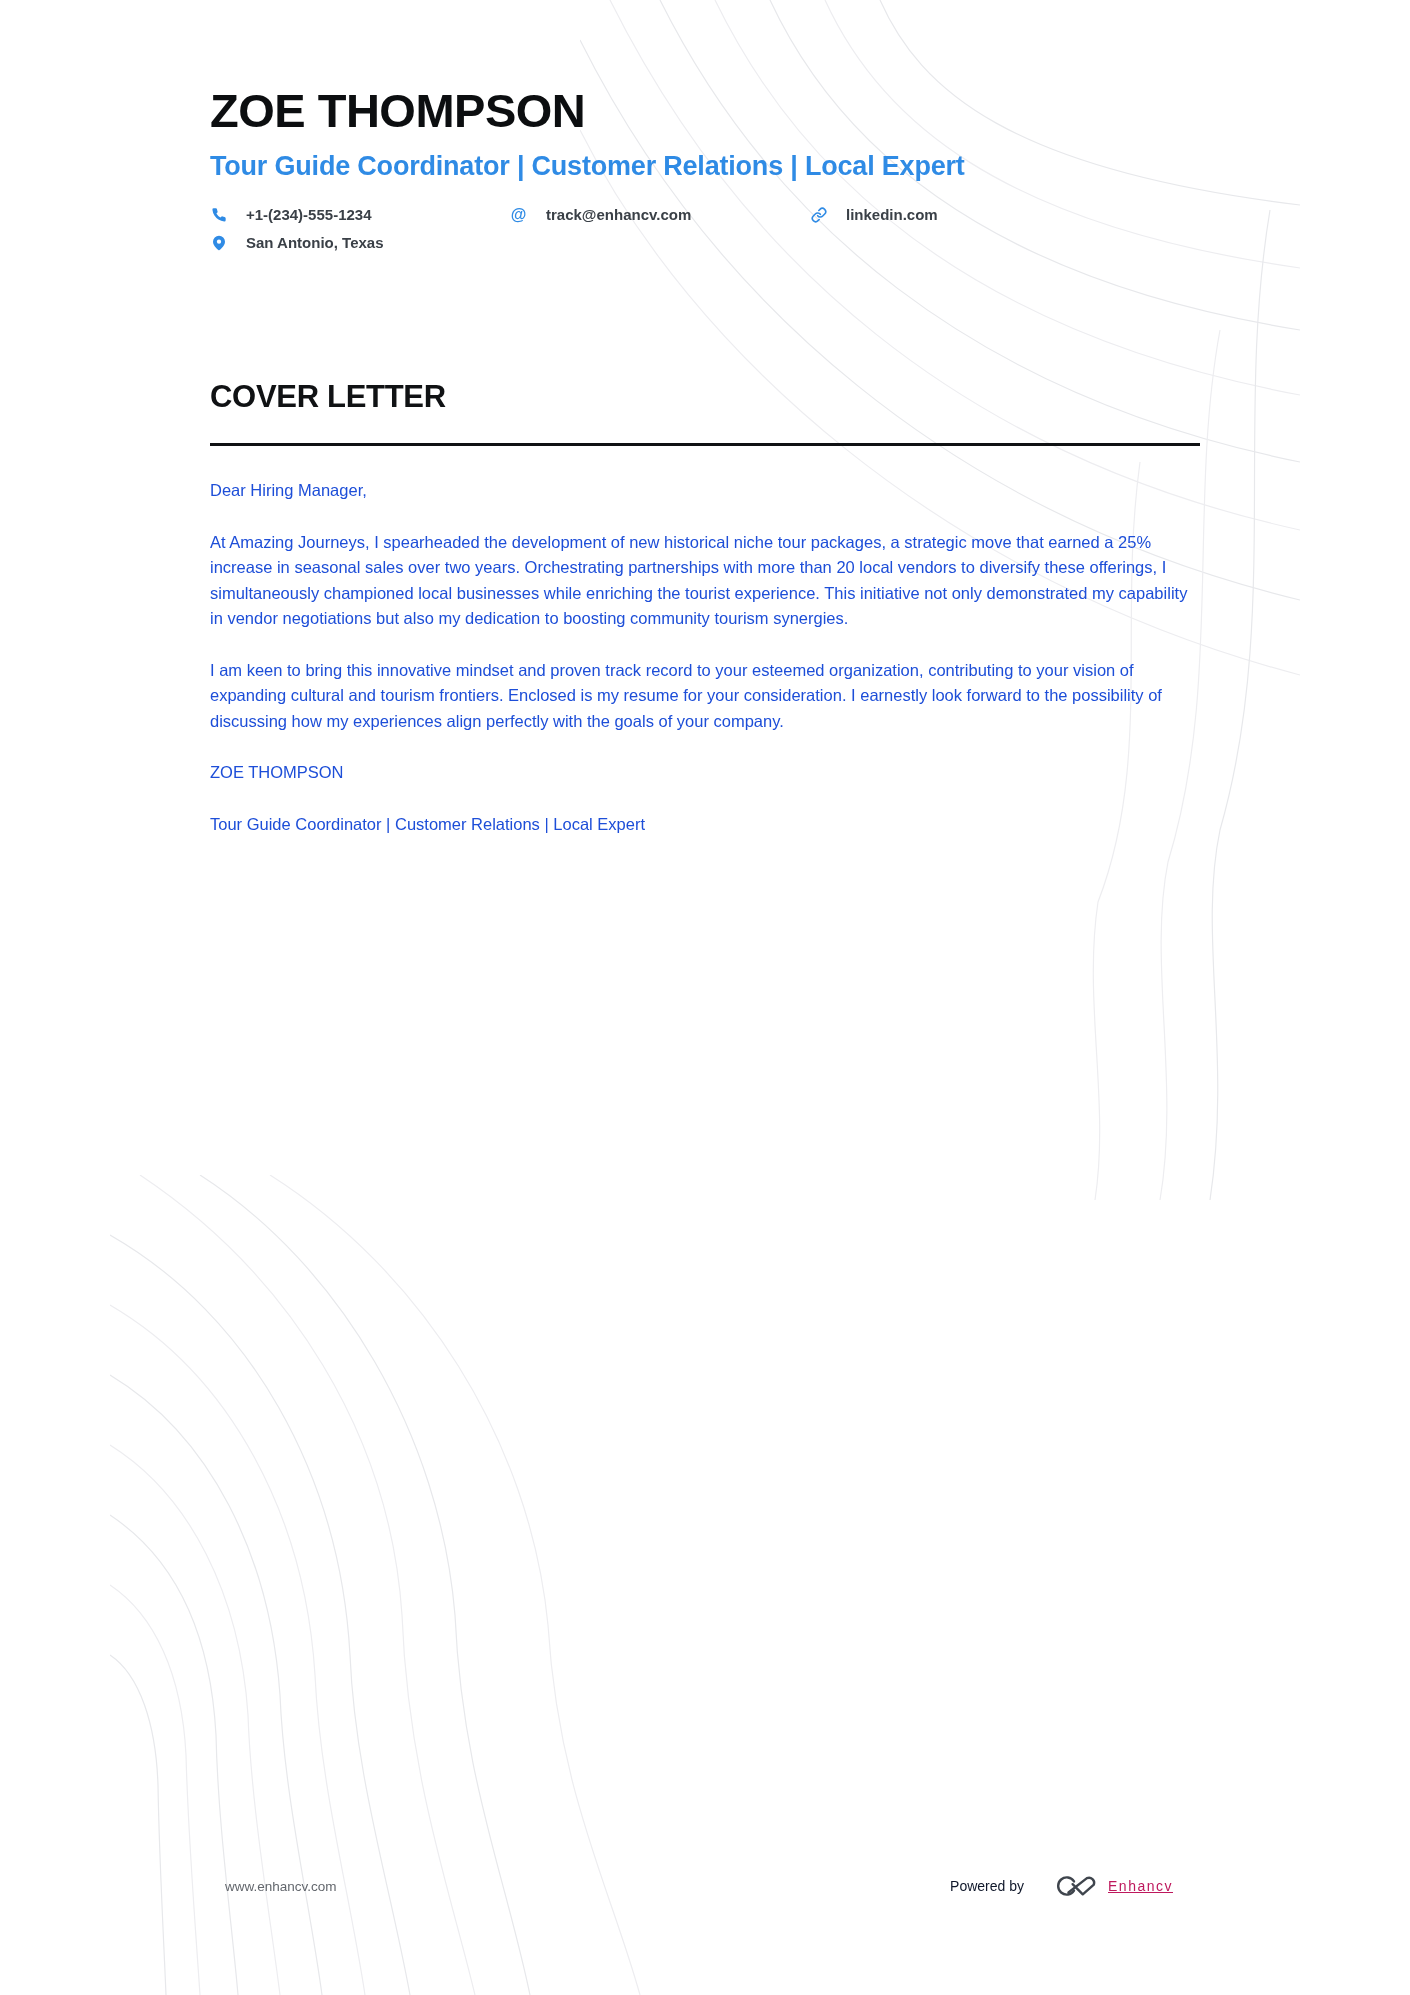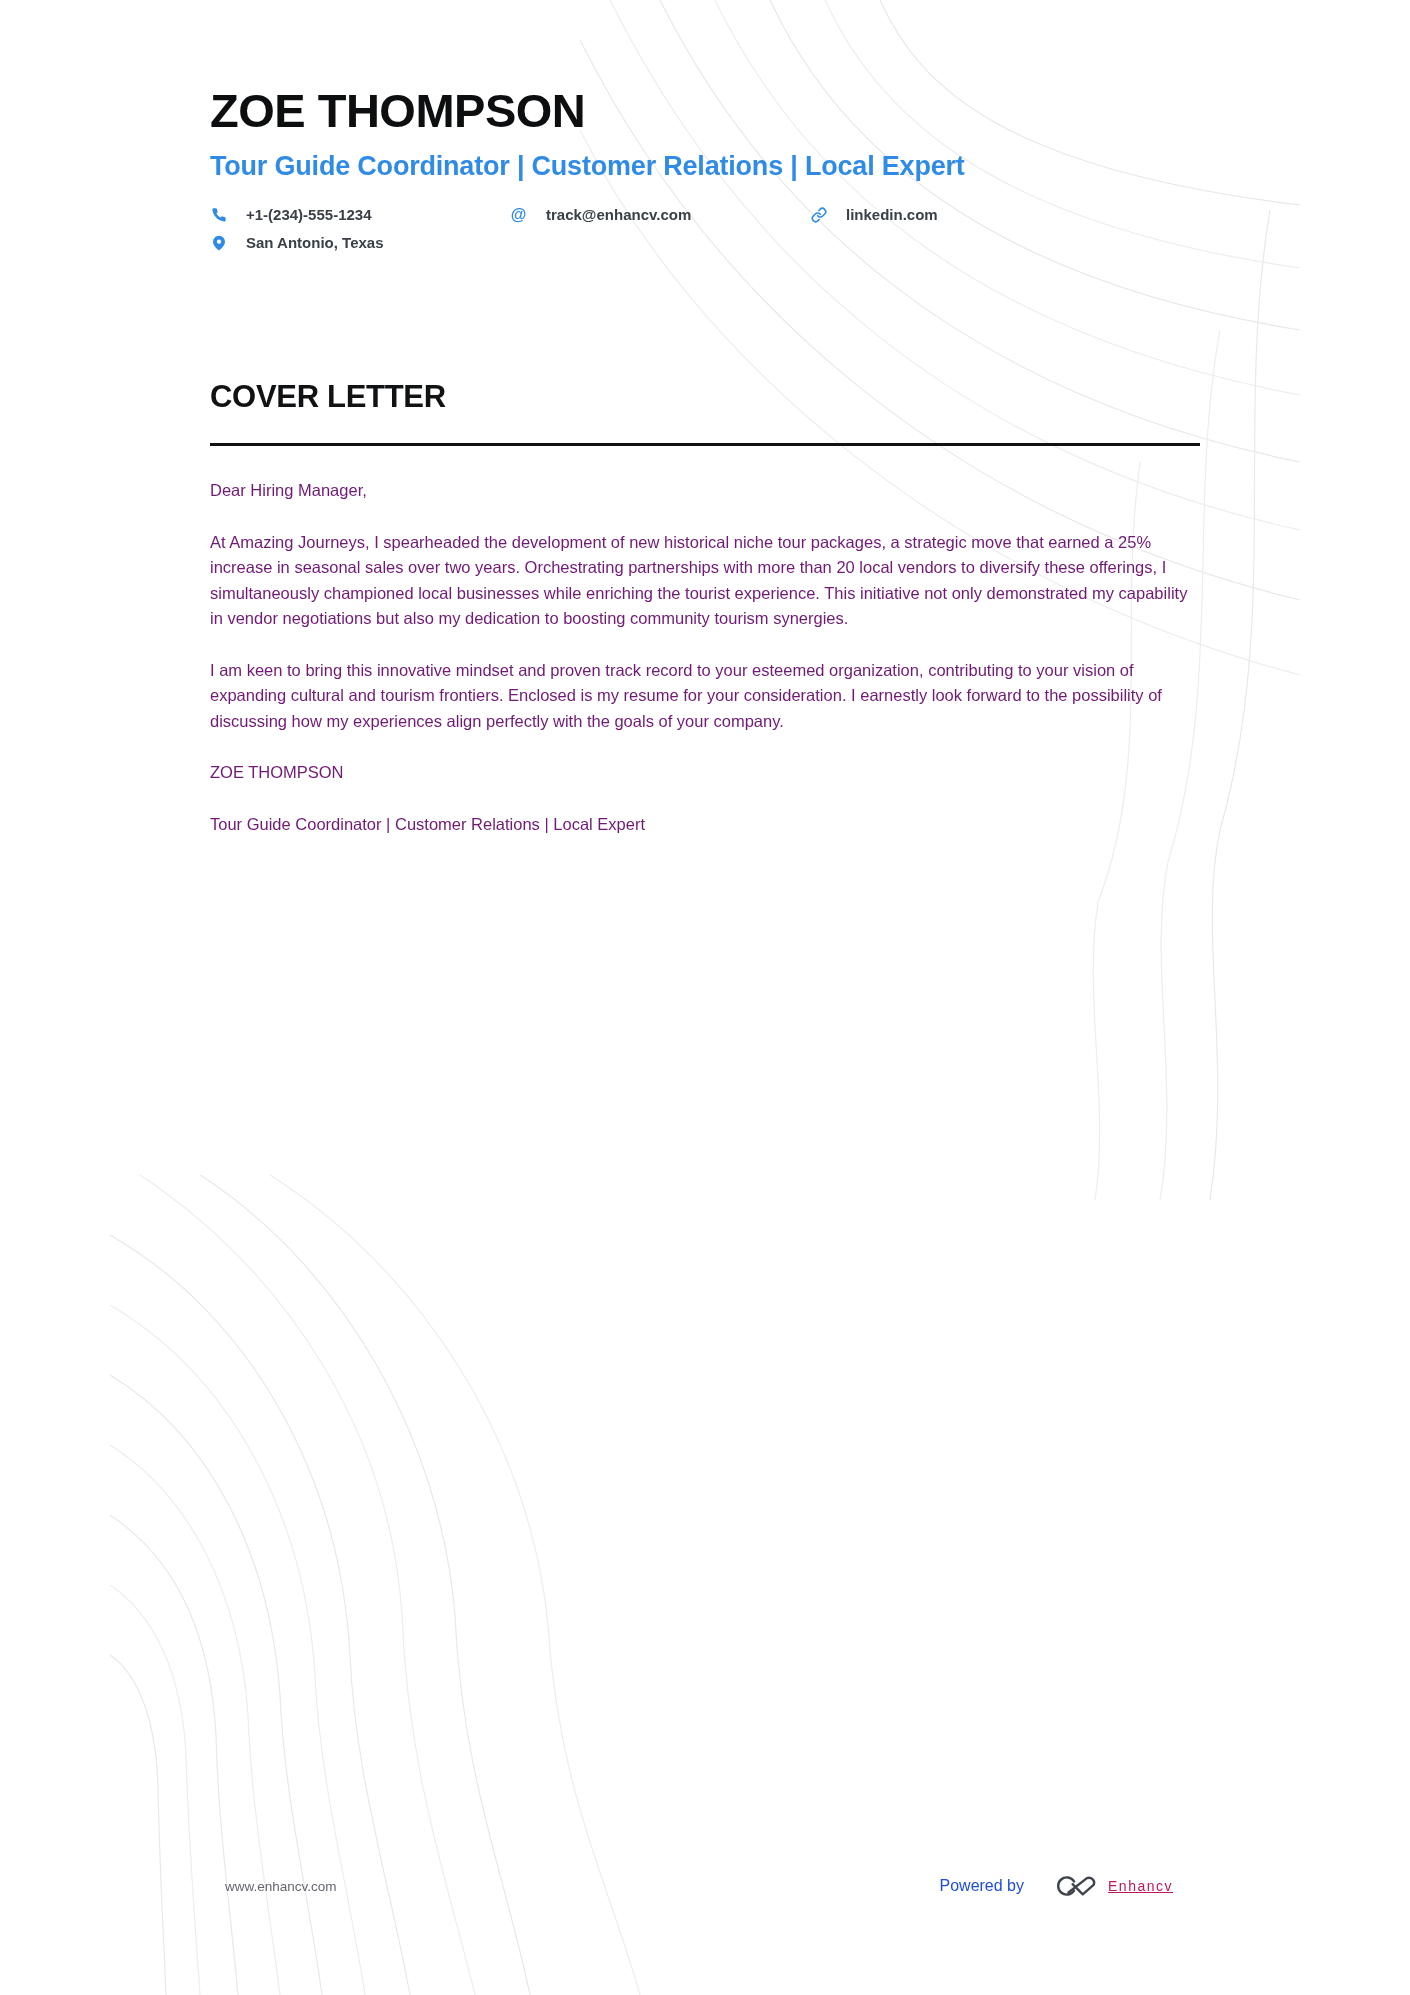--- a/index.html
+++ b/index.html
@@ -81,21 +81,21 @@
     letter-spacing: -0.3px;
     color: #101214;
     padding-bottom: 28px;
     border-bottom: 3.5px solid #101214;
   }
 
   .letter-body { margin-top: 32px; }
   .letter-body p {
     font-size: 16.5px;
     line-height: 25.5px;
-    color: #701a75;
+    color: #1d4ed8;
     margin-bottom: 26px;
     max-width: 1212px;
   }
   .letter-body p.salutation { margin-bottom: 26px; }
   .letter-body p.sig-name { margin-top: 4px; }
 
   .footer {
     position: absolute;
     left: 0; right: 0;
     top: 1872px;
@@ -109,22 +109,22 @@
   .site-url {
     font-size: 13.5px;
     color: #63676d;
   }
   .powered {
     display: flex;
     align-items: center;
     gap: 26px;
   }
   .powered-label {
-    font-size: 16px;
-    color: #1d4ed8;
+    font-size: 14px;
+    color: #0f172a;
   }
   .brand {
     display: flex;
     align-items: center;
     gap: 10px;
   }
   .brand svg { width: 48px; height: 28px; }
   .brand-word {
     font-size: 14px;
     color: #be185d;

